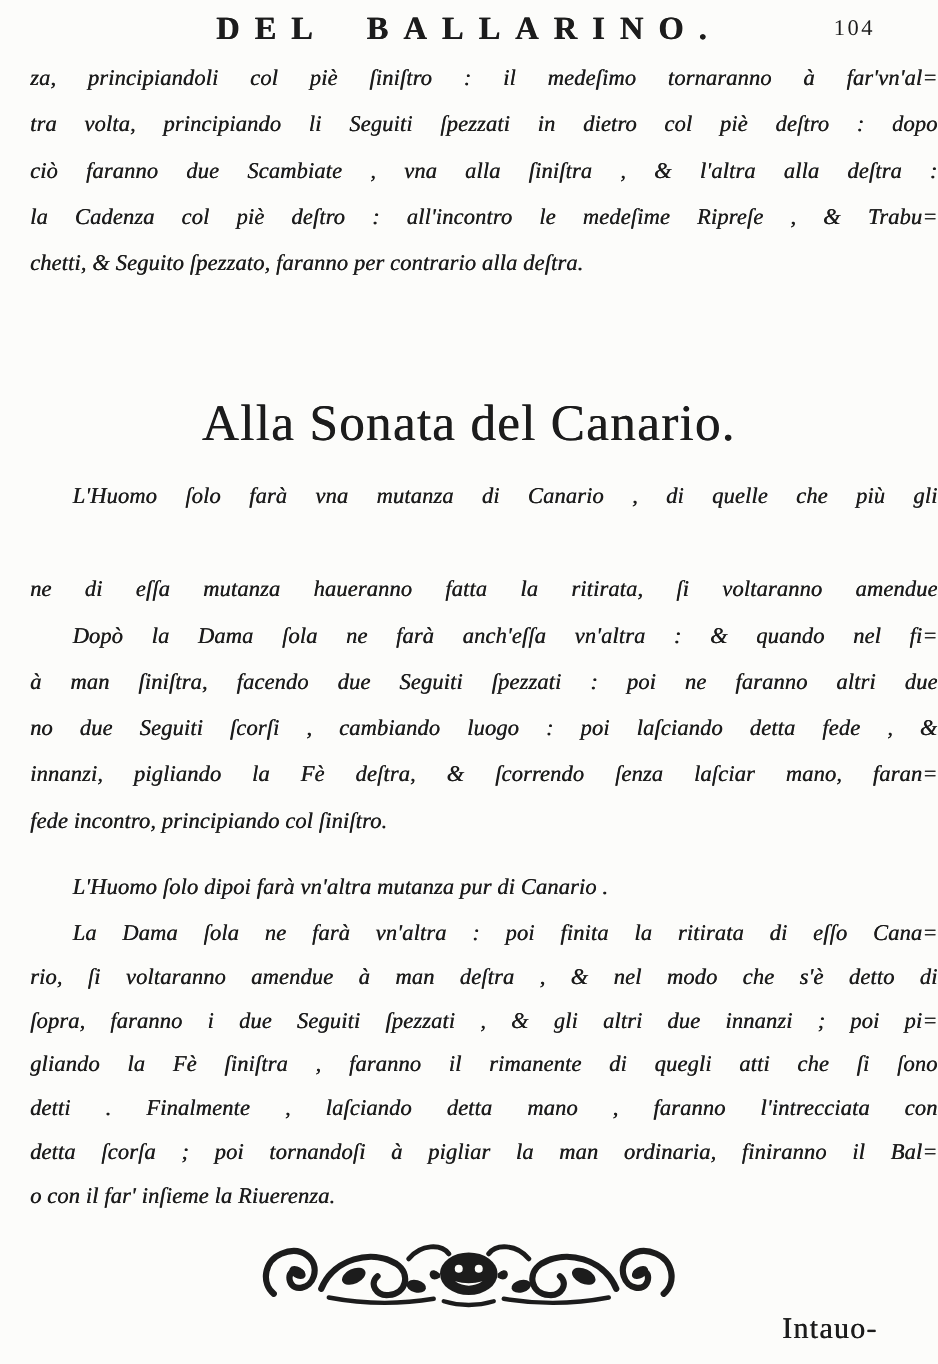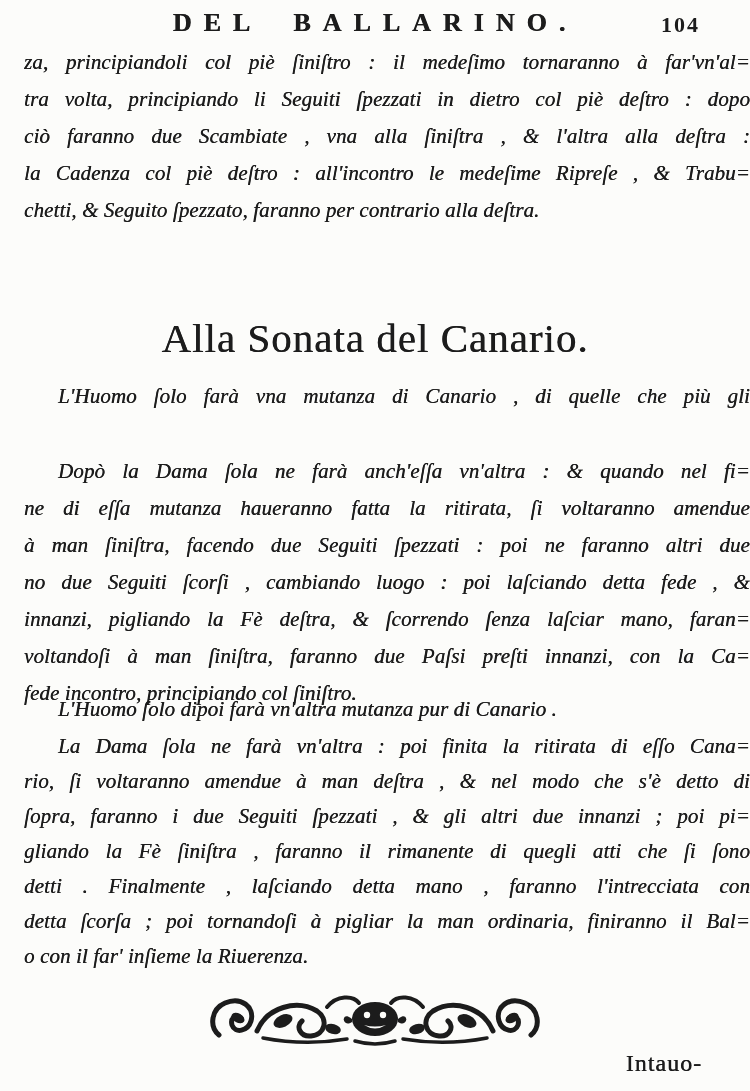--- a/index.html
+++ b/index.html
@@ -20,30 +20,30 @@
   }
   .running-title {
     font-size: 26px;
     font-weight: bold;
     letter-spacing: 12px;
     word-spacing: 14px;
     text-shadow: 0.4px 0 0 currentColor;
   }
   .folio-number {
     top: 12px; right: 50px;
-    font-size: 22px;
+    font-size: 18px;
     letter-spacing: 2px;
-    font-weight: bold;
+    font-weight: normal;
   }
 
   
   .textblock {
     left: 24px; right: 0;
     font-style: italic;
-    font-size: 21px;
+    font-size: 18px;
     letter-spacing: 0.1px;
     text-shadow: 0.3px 0 0 currentColor;
   }
   .line {
     line-height: 37px;
     height: 37px;
     text-align: justify;
     text-align-last: justify;
     overflow: hidden;
     white-space: nowrap;
@@ -92,26 +92,25 @@
   <div class="line short">chetti, &amp; Seguito ſpezzato, faranno per contrario alla deſtra.</div>
 </div>
 
 <div class="abs section-heading">Alla Sonata del Canario.</div>
 
 <div class="abs textblock" style="top:378px;">
   <div class="line indent">L'Huomo ſolo farà vna mutanza di Canario , di quelle che più gli</div>
 </div>
 
 <div class="abs textblock" style="top:453px;">
+  <div class="line">ne di eſſa mutanza haueranno fatta la ritirata, ſi voltaranno amendue</div>
   <div class="line indent">Dopò la Dama ſola ne farà anch'eſſa vn'altra : &amp; quando nel fi=</div>
-  <div class="line">ne di eſſa mutanza haueranno fatta la ritirata, ſi voltaranno amendue</div>
   <div class="line">à man ſiniſtra, facendo due Seguiti ſpezzati : poi ne faranno altri due</div>
   <div class="line">no due Seguiti ſcorſi , cambiando luogo : poi laſciando detta fede , &amp;</div>
   <div class="line">innanzi, pigliando la Fè deſtra, &amp; ſcorrendo ſenza laſciar mano, faran=</div>
-  <div class="line">voltandoſi à man ſiniſtra, faranno due Paſsi preſti innanzi, con la Ca=</div>
   <div class="line short">fede incontro, principiando col ſiniſtro.</div>
 </div>
 
 <div class="abs textblock tight" style="top:692px;font-style:italic;">
   <div class="line indent short">L'Huomo ſolo dipoi farà vn'altra mutanza pur di Canario .</div>
 </div>
 
 <div class="abs textblock tight" style="top:729px;">
   <div class="line indent">La Dama ſola ne farà vn'altra : poi finita la ritirata di eſſo Cana=</div>
   <div class="line">rio, ſi voltaranno amendue à man deſtra , &amp; nel modo che s'è detto di</div>

